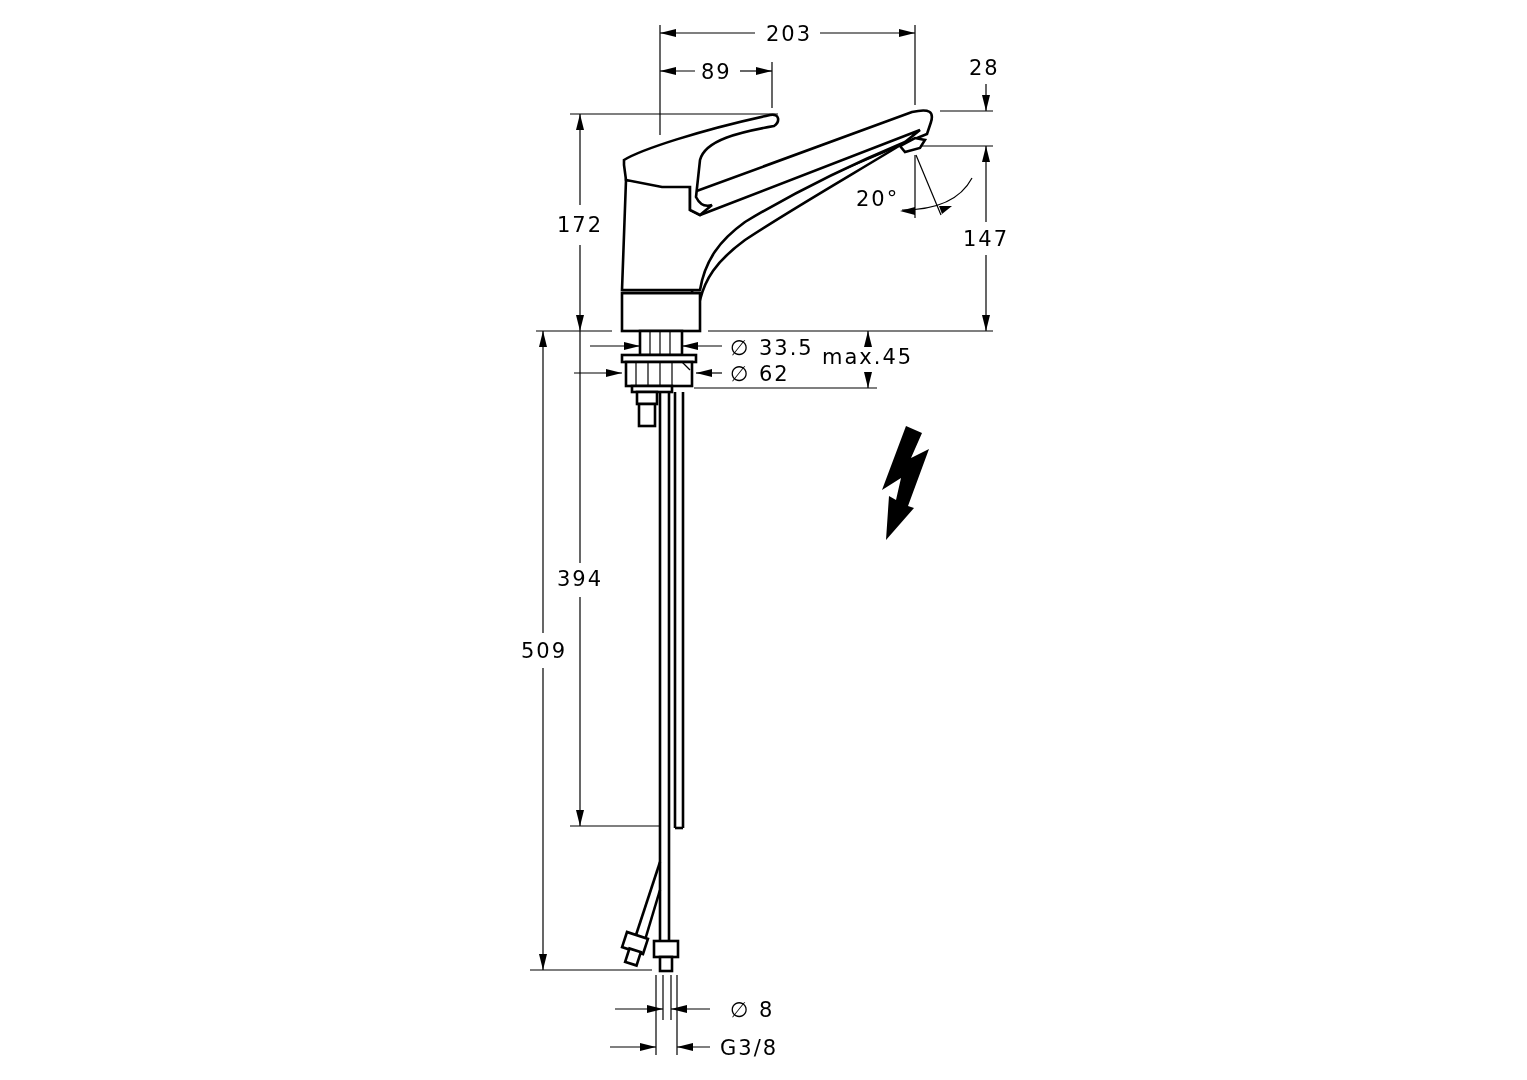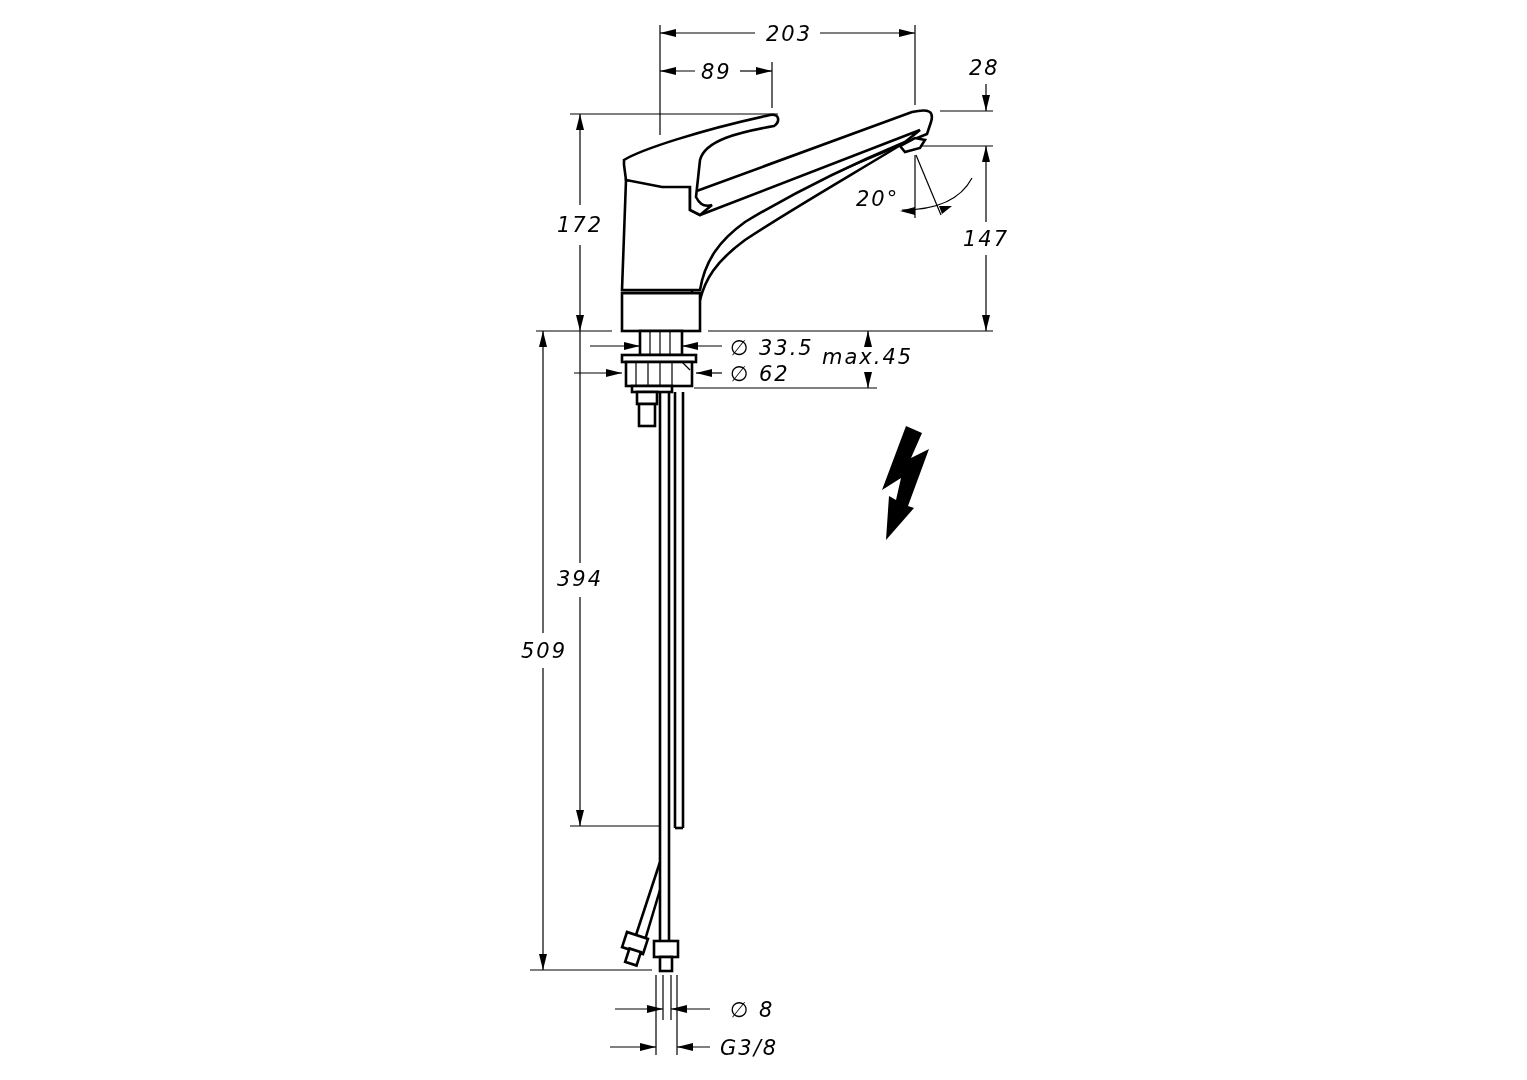--- a/index.html
+++ b/index.html
@@ -1,17 +1,17 @@
 <!DOCTYPE html>
 <html><head>
 <meta charset="utf-8">
 <style>
   html, body { margin: 0; padding: 0; background: #ffffff; }
   body { width: 1527px; height: 1080px; overflow: hidden; position: relative; }
-  #drawing { position: absolute; left: 0; top: 0; width: 1527px; height: 935px; font-style: italic; }
+  #drawing { position: absolute; left: 0; top: 0; width: 1527px; height: 935px; }
   svg text { font-family: "DejaVu Sans", "Liberation Sans", sans-serif; font-size: 21px; fill: #000; letter-spacing: 2px; }
   .ln { stroke: #000; stroke-width: 1.2; fill: none; }
   .th { stroke: #000; stroke-width: 2.6; fill: none; }
   .body { stroke: #000; stroke-width: 2.6; fill: #fff; }
   .ar { fill: #000; }
 </style>
 </head>
 <body>
 
 <div id="drawing">

